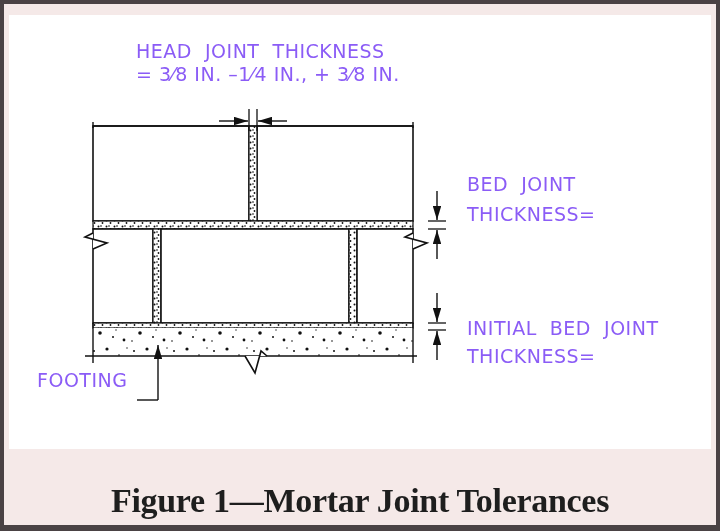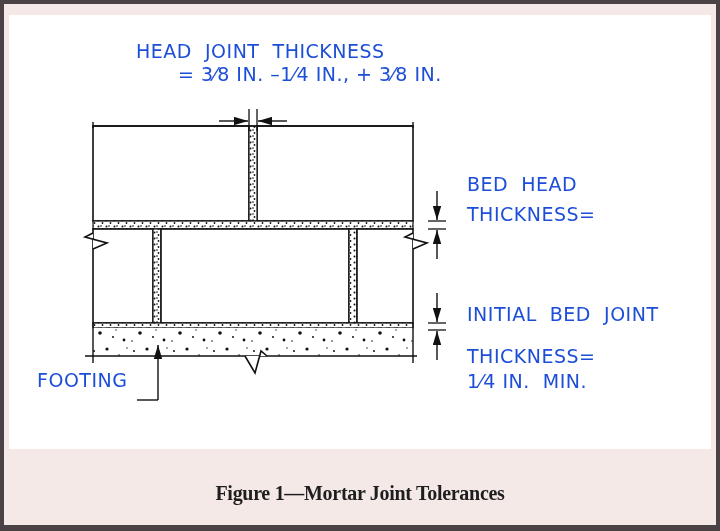--- a/index.html
+++ b/index.html
@@ -12,30 +12,30 @@
     .frame {
       position: absolute; left: 4px; top: 4px; width: 712px; height: 521px;
       background: #f5e9e8;
     }
     .panel {
       position: absolute; left: 5px; top: 11px; width: 702px; height: 434px;
       background: #ffffff;
     }
     .diagram { position: absolute; left: 0; top: 0; }
     .lbl {
-      position: absolute; color: #1d4ed8;
+      position: absolute; color: #8b5cf6;
       font-family: "DejaVu Sans", sans-serif;
       font-size: 19px; line-height: 22px; letter-spacing: 0.5px;
       white-space: pre;
     }
     .caption {
       position: absolute; left: 0; width: 712px; top: 478px;
       text-align: center;
       font-family: "Liberation Serif", serif;
-      font-weight: bold; font-size: 20px; color: #1e1e1e;
+      font-weight: bold; font-size: 34px; color: #1e1e1e;
       letter-spacing: -0.3px;
     }
   </style>
 </head>
 <body>
 
 <div class="frame">
   <div class="panel">
     <svg class="diagram" width="702" height="434" viewBox="0 0 702 434" xmlns="http://www.w3.org/2000/svg">
       <defs>
@@ -114,26 +114,25 @@
         <line x1="428" y1="345" x2="428" y2="316" stroke="#111" stroke-width="1.4" marker-end="url(#arrowR)"></line>
       </g>
 
       <g>
         <path d="M149,385 L149,330" fill="none" stroke="#111" stroke-width="1.4" marker-end="url(#arrowR)"></path>
         <line x1="128" y1="385" x2="149" y2="385" stroke="#111" stroke-width="1.4"></line>
       </g>
     </svg>
 
     <div class="lbl" style="left:127px; top:25px;">HEAD  JOINT  THICKNESS</div>
-    <div class="lbl" style="left:127px; top:48px;margin-left:42px;">= 3⁄8 IN. –1⁄4 IN., + 3⁄8 IN.</div>
+    <div class="lbl" style="left:127px; top:48px;">= 3⁄8 IN. –1⁄4 IN., + 3⁄8 IN.</div>
 
-    <div class="lbl" style="left:458px; top:158px;">BED  HEAD</div>
+    <div class="lbl" style="left:458px; top:158px;">BED  JOINT</div>
     <div class="lbl" style="left:458px; top:188px;">THICKNESS=</div>
 
-    <div class="lbl" style="left:458px; top:288px;text-align:right;">INITIAL  BED  JOINT</div>
+    <div class="lbl" style="left:458px; top:302px;text-align:right;">INITIAL  BED  JOINT</div>
     <div class="lbl" style="left:458px; top:330px;">THICKNESS=</div>
-    <div class="lbl" style="left:458px; top:355px;">1⁄4 IN.  MIN.</div>
 
     <div class="lbl" style="left:28px; top:354px;">FOOTING</div>
   </div>
 
   <div class="caption">Figure 1—Mortar Joint Tolerances</div>
 </div>
 
 </body></html>

